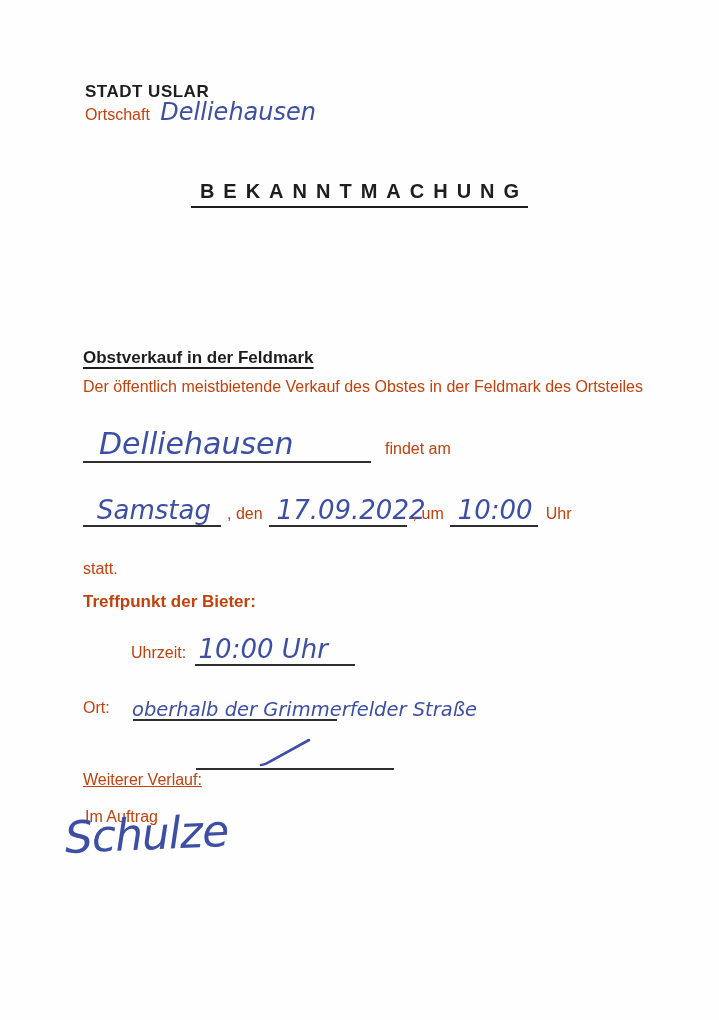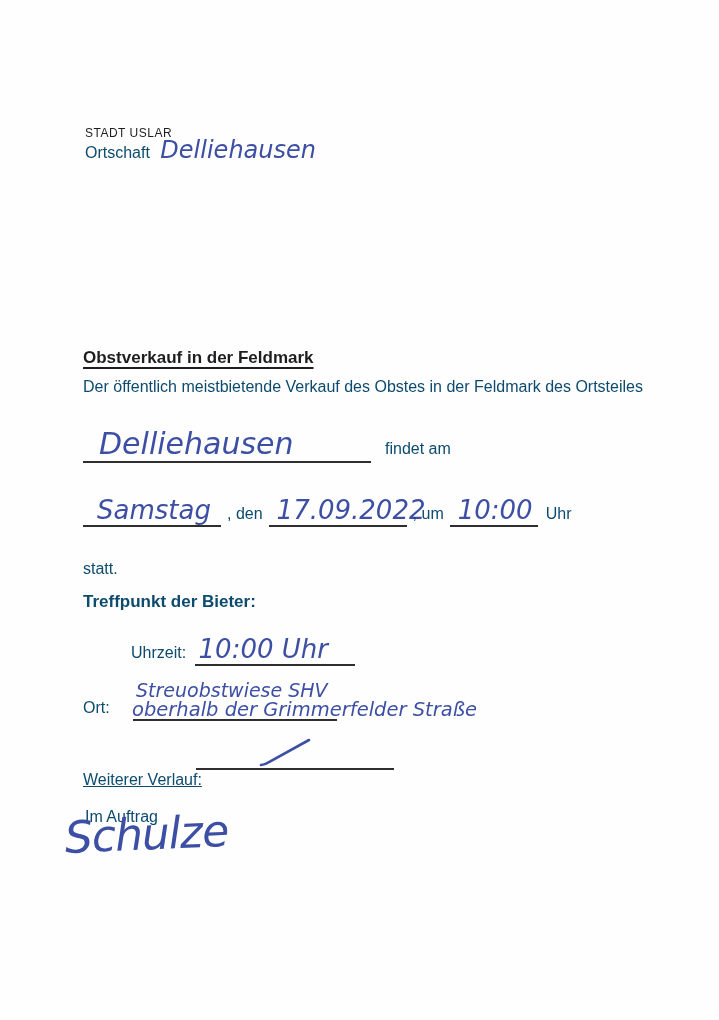--- a/index.html
+++ b/index.html
@@ -7,40 +7,40 @@
     position:relative;
     width:719px; height:1020px;
     background:#fefefe;
     color:#1e1e20;
     font-family:"Liberation Sans", sans-serif;
     overflow:hidden;
   }
   .abs { position:absolute; }
 
   
-  .print { font-size:16px; color:#0c4a6e; }
+  .print { font-size:16px; color:#c2410c; }
   .bold  { font-weight:bold; }
 
   
   .hw {
     font-family:"DejaVu Sans", sans-serif;
     font-style:italic;
     color:#3c4fa4;
     white-space:nowrap;
   }
 
   
   .fill {
     display:inline-block;
     border-bottom:2px solid #2e2e2e;
     vertical-align:baseline;
     white-space:nowrap;
   }
 
-  .header-city { font-size:12px; font-weight:normal; letter-spacing:0.5px;margin-top:44px; }
+  .header-city { font-size:17px; font-weight:bold; letter-spacing:0.5px; }
   .header-district { font-size:16px; margin-top:2px; }
   .header-district .hw { font-size:24px; line-height:16px; margin-left:6px; }
 
   .title-wrap { top:180px; left:0; width:100%; text-align:center; }
   .title-inner {
     display:inline-block;
     font-size:20px; font-weight:bold;
     letter-spacing:9px; padding-left:9px; 
     border-bottom:2.5px solid #1e1e20;
     padding-bottom:3px;
@@ -68,20 +68,23 @@
 <div class="page">
 
   <div class="abs" style="left:85px; top:82px;">
     <div class="header-city">STADT USLAR</div>
     <div class="header-district">
       <span class="print">Ortschaft</span>
       <span class="hw">Delliehausen</span>
     </div>
   </div>
 
+  <div class="abs title-wrap">
+    <span class="title-inner">BEKANNTMACHUNG</span>
+  </div>
 
   <div class="abs subject" style="left:83px; top:303px;margin-top:45px;">Obstverkauf in der Feldmark</div>
 
   <div class="abs print" style="left:83px; top:378px; width:600px;">Der öffentlich meistbietende Verkauf des Obstes in der Feldmark des Ortsteiles</div>
 
   <div class="abs" style="left:83px; top:426px;">
     <span class="fill" style="width:272px; padding-left:16px;"><span class="hw" style="font-size:30px;">Delliehausen</span></span><span class="print" style="margin-left:14px;">findet am</span>
   </div>
 
   <div class="abs" style="left:83px; top:495px;">
@@ -91,21 +94,20 @@
   <div class="abs print" style="left:83px; top:560px;">statt.</div>
 
   <div class="abs print bold" style="left:83px; top:592px; font-size:17px;">Treffpunkt der Bieter:</div>
 
   <div class="abs" style="left:83px; top:634px;margin-left:48px;">
     <span class="print">Uhrzeit:</span>
     <span class="fill" style="width:156px; padding-left:4px; margin-left:4px;"><span class="hw" style="font-size:26px;">10:00 Uhr</span></span>
   </div>
 
   <div class="abs print" style="left:83px; top:699px;">Ort:</div>
-  <div class="abs hw" style="left:136px; top:679px; font-size:19px;">Streuobstwiese SHV</div>
   <div class="abs hw" style="left:132px; top:698px; font-size:19.5px;">oberhalb der Grimmerfelder Straße</div>
   <div class="abs line" style="left:133px; top:719px; width:204px;"></div>
 
   <div class="abs print" style="left:83px; top:771px;text-decoration:underline;">Weiterer Verlauf:</div>
   <div class="abs line" style="left:196px; top:768px; width:198px;"></div>
   <svg class="abs" style="left:255px; top:735px;" width="62" height="34" viewBox="0 0 62 34">
     <path d="M6 30 Q10 30 14 27 L54 5" fill="none" stroke="#3c4fa4" stroke-width="2.6" stroke-linecap="round"></path>
   </svg>
 
   <div class="abs print" style="left:85px; top:796px;margin-top:12px;">Im Auftrag</div>

